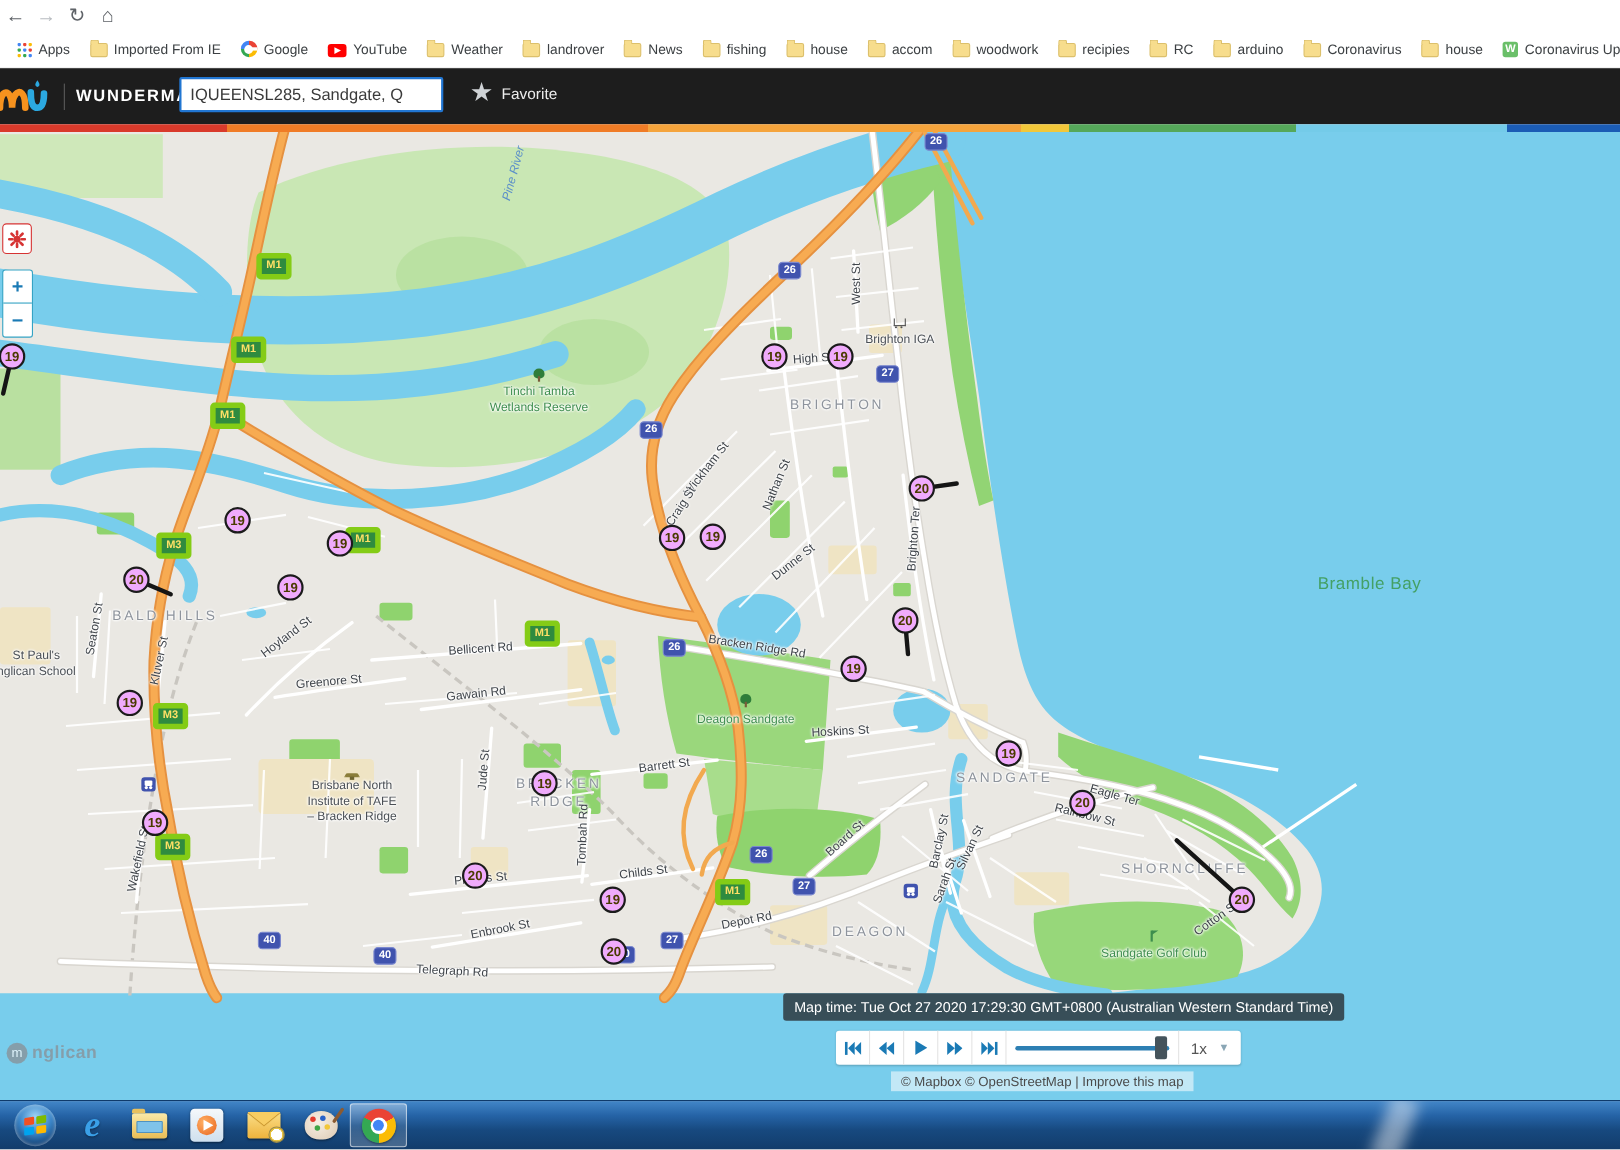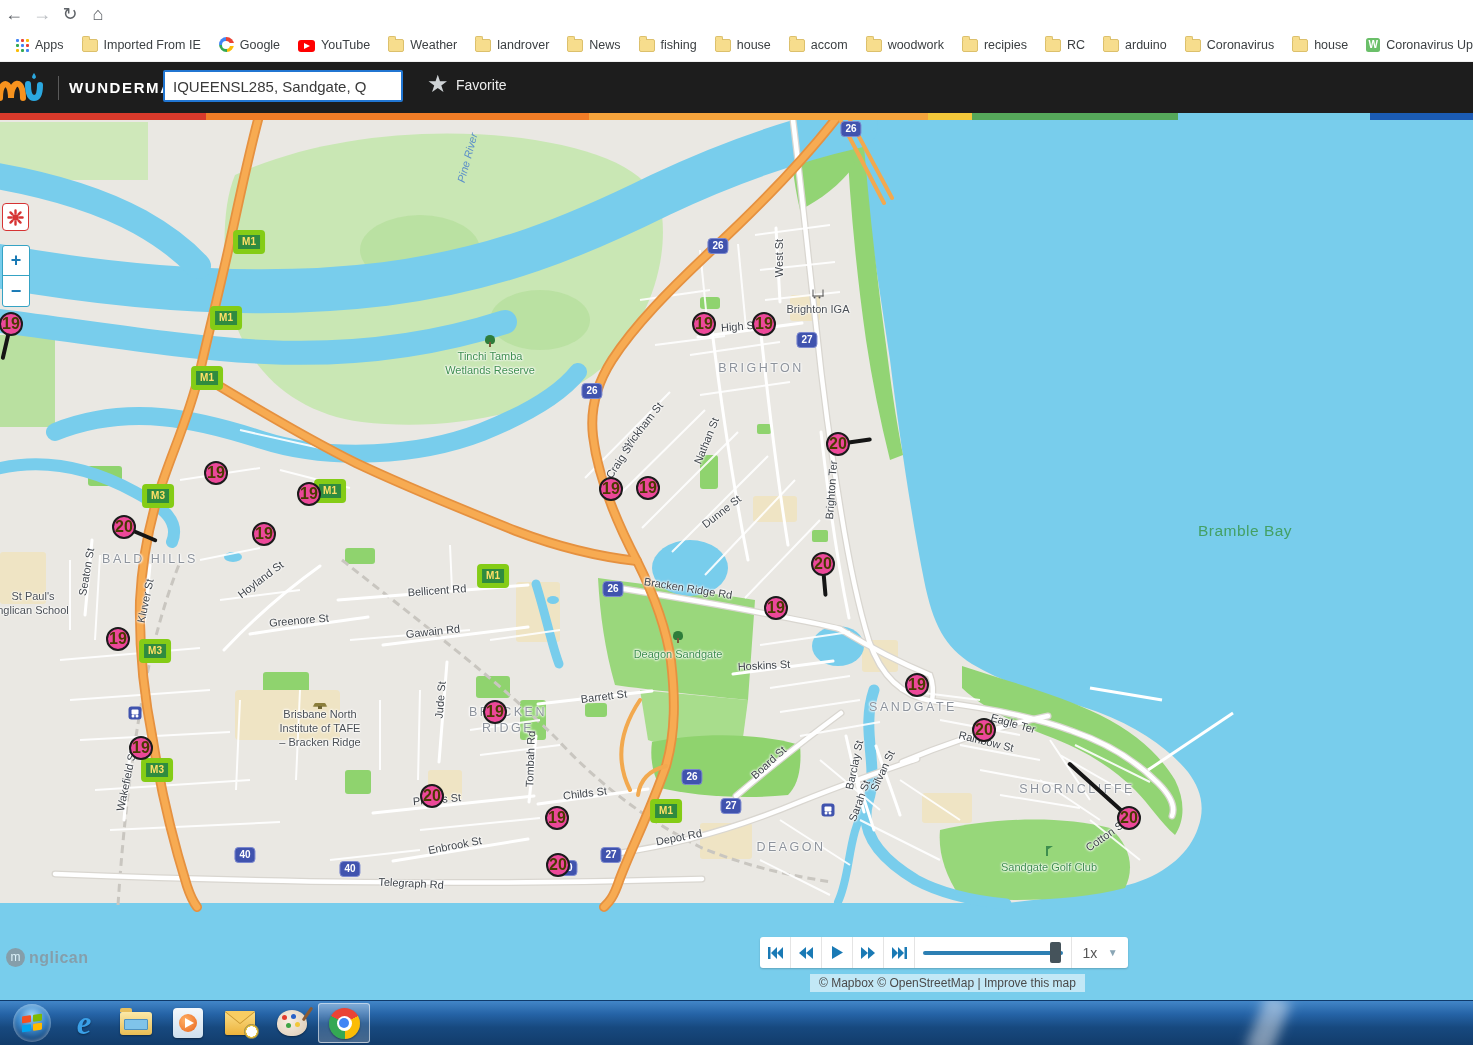--- a/index.html
+++ b/index.html
@@ -60,22 +60,22 @@
           text-shadow:0 0 2px #fff,0 0 2px #fff,0 0 3px #fff,0 0 3px #fff;line-height:1.25}
   .mlabel.suburb{font-size:12.5px;letter-spacing:2.5px;color:#8d939c}
   .mlabel.water-sm{font-style:italic;color:#5b8fc9;text-shadow:none}
   .mlabel.water-lg{font-size:15.5px;color:#44a065;letter-spacing:.5px;text-shadow:none}
   .mlabel.poi-green{color:#3e8e4e}
   .mlabel.poi-dark{color:#4a4f55}
   .shield{position:absolute;transform:translate(-50%,-50%);font-size:10px;font-weight:700;padding:1px 4px;
           border-radius:4px;line-height:12px}
   .shield.blue{background:#4053ae;border:1px solid #7b88cf;color:#fff}
   .shield.green{background:#2f8b3f;border:5px solid #84cc16;color:#ffe066}
-  .marker{position:absolute;width:24px;height:24px;border-radius:50%;background:#ec4899;border:2.5px solid #1b1b1b;
-          color:#4a3a00;font-weight:700;font-size:16px;display:flex;align-items:center;justify-content:center;
+  .marker{position:absolute;width:24px;height:24px;border-radius:50%;background:#f0abfc;border:2.5px solid #1b1b1b;
+          color:#4a3a00;font-weight:700;font-size:12px;display:flex;align-items:center;justify-content:center;
           transform:translate(-50%,-50%);box-sizing:border-box;pointer-events:auto;cursor:pointer;z-index:3}
   .stick{position:absolute;height:3.5px;background:#151515;transform-origin:0 50%;border-radius:2px;z-index:2}
   .micon{position:absolute;transform:translate(-50%,-50%)}
   .micon.rail{width:13px;height:13px;background:#4053ae;border-radius:3px}
   .micon.rail:before{content:"";position:absolute;left:3px;top:3px;right:3px;height:5px;background:#fff;border-radius:1px}
   .micon.rail:after{content:"";position:absolute;left:3px;bottom:2px;width:3px;height:3px;background:#fff;border-radius:50%;
                     box-shadow:4px 0 0 #fff}
   .micon.tree:before{content:"";position:absolute;left:-5px;top:-9px;width:10px;height:9px;background:#2e7d3a;border-radius:50% 50% 40% 40%}
   .micon.tree:after{content:"";position:absolute;left:-1px;top:-2px;width:2px;height:5px;background:#7a5c3a}
   .micon.golf:before{content:"";position:absolute;left:0;top:-10px;width:1.5px;height:10px;background:#3e8e4e}
@@ -537,20 +537,21 @@
         <path d="M12 2v4M12 18v4M2 12h4M18 12h4M4.9 4.9l2.8 2.8M16.3 16.3l2.8 2.8M4.9 19.1l2.8-2.8M16.3 7.7l2.8-2.8"></path>
       </g>
       <circle cx="12" cy="12" r="4.6" fill="#d63333"></circle>
     </svg>
   </div>
   <div class="zoom-box">
     <div class="zoom-btn zin">+</div>
     <div class="zoom-btn">−</div>
   </div>
 
+  <div class="map-tooltip">Map time: Tue Oct 27 2020 17:29:30 GMT+0800 (Australian Western Standard Time)</div>
   <div class="playbar">
     <div class="pb-btn">
       <svg width="15" height="12" viewBox="0 0 15 12">
           <g fill="#1a7ab5">
             <rect x="0" y="0" width="2.5" height="12"></rect>
             <path d="M9,0 L3,6 L9,12 Z"></path>
             <path d="M15,0 L9,6 L15,12 Z"></path>
           </g>
         </svg>
     </div>

